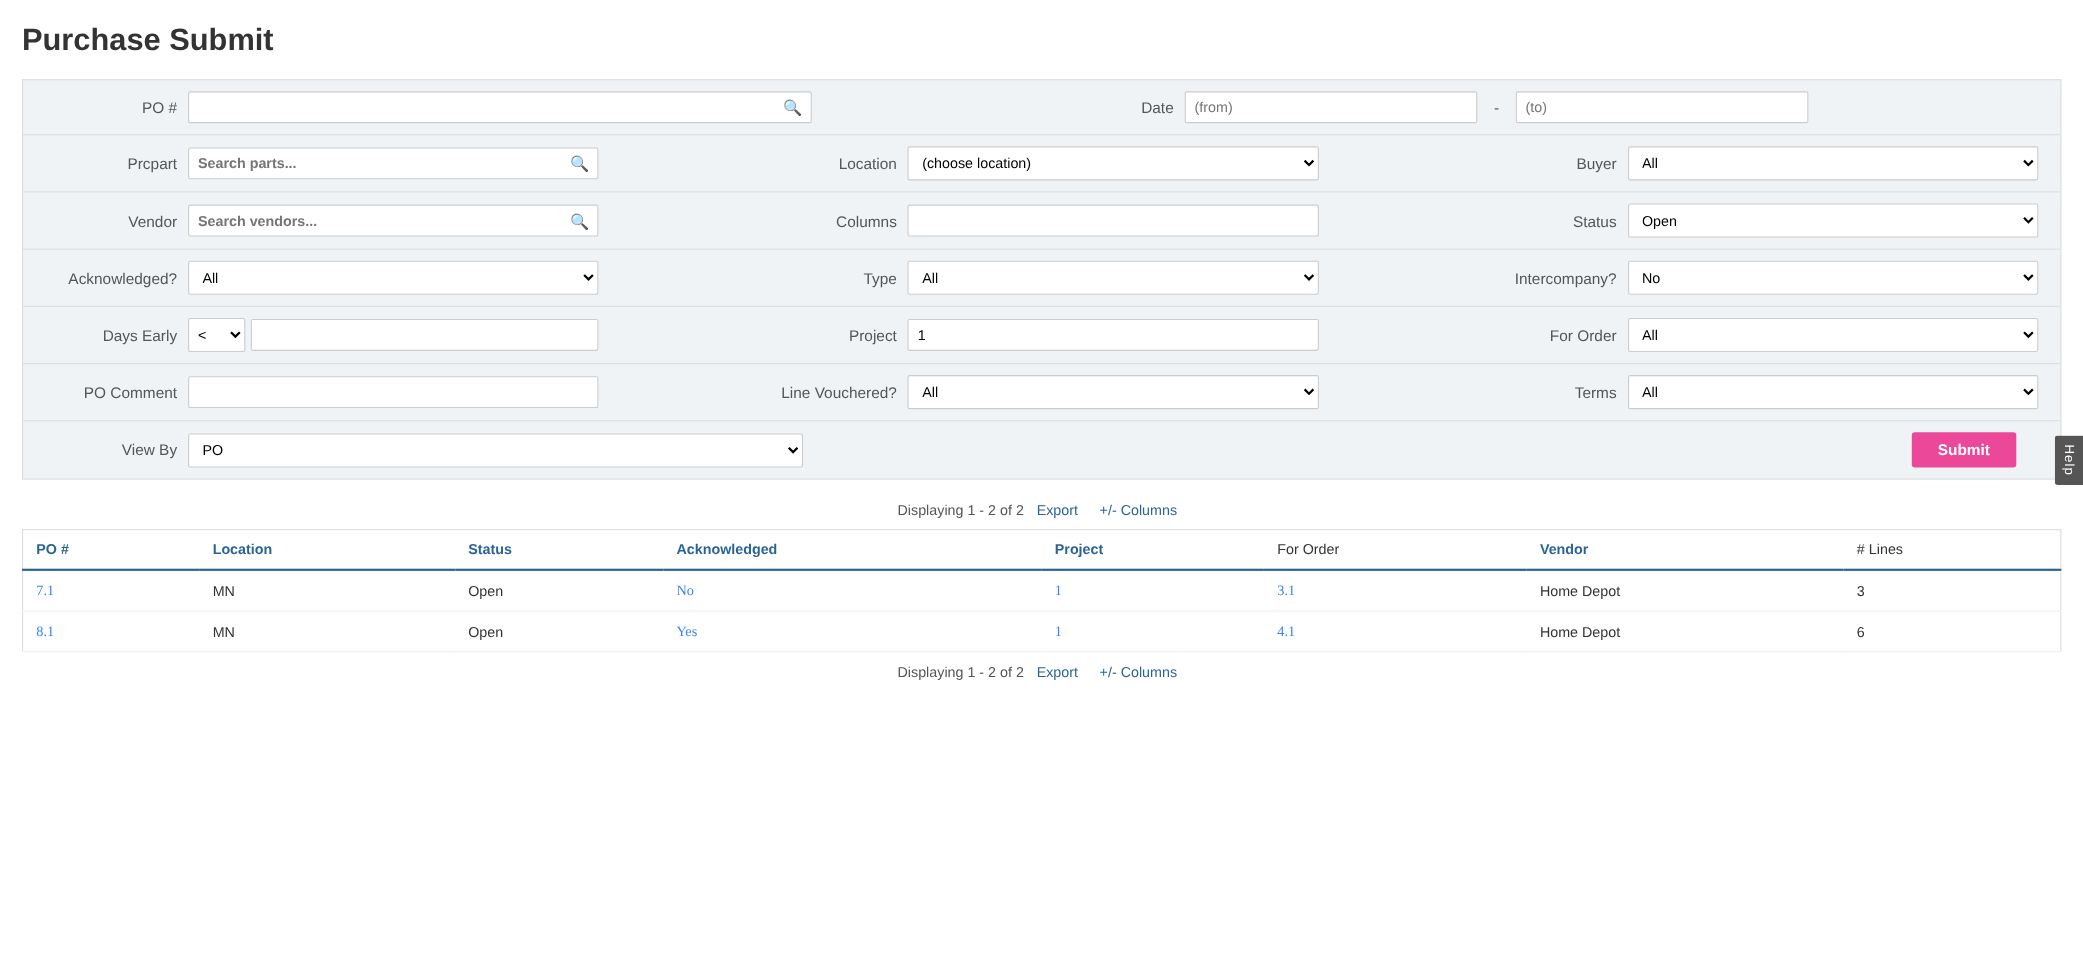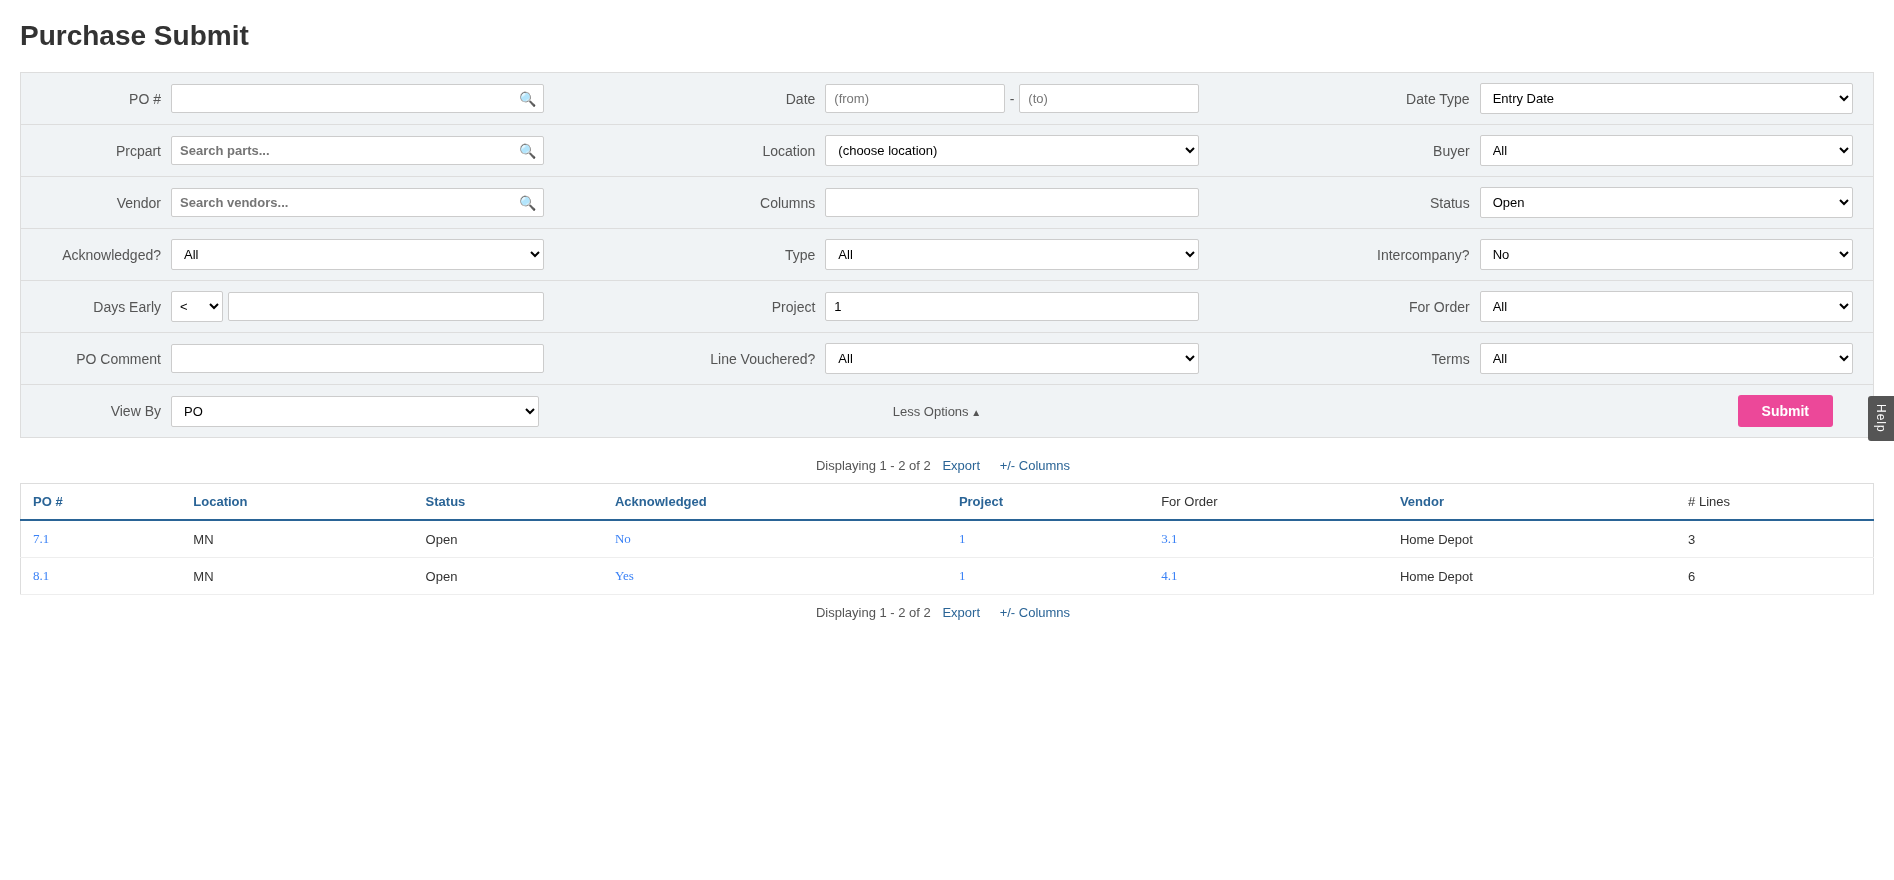--- a/index.html
+++ b/index.html
@@ -82,21 +82,21 @@
       position: absolute;
       right: 8px;
       color: #777;
       font-size: 14px;
       cursor: pointer;
     }
 
     .date-range {
       display: flex;
       align-items: center;
-      gap: 5px;
+      gap: 15px;
       justify-content: flex-end;
     }
 
     .date-range input {
       flex: 1;
       padding: 6px 8px;
       border: 1px solid #ccc;
       border-radius: 2px;
       font-size: 13px;
       background: #fff;
@@ -242,30 +242,20 @@
       <label class="filter-label">Date</label>
       <div class="filter-control date-range">
         <input type="text" placeholder="(from)" style="">
         <span>-</span>
         <input type="text" placeholder="(to)" style="">
       </div>
     </div>
 
     <div style="flex:0.3"></div>
 
-    <div class="filter-group">
-      <label class="filter-label">Date Type</label>
-      <div class="filter-control">
-        <select>
-          <option>Entry Date</option>
-          <option>Need Date</option>
-          <option>Ship Date</option>
-        </select>
-      </div>
-    </div>
   </div>
 
   <div class="filter-row">
 
     <div class="filter-group">
       <label class="filter-label">Prcpart</label>
       <div class="filter-control search-input-wrap">
         <input type="text" placeholder="Search parts..." style="">
         <span class="search-icon">🔍</span>
       </div>
@@ -442,23 +432,20 @@
       <div class="filter-control">
         <select>
           <option>PO</option>
           <option>Line</option>
           <option>Receipt</option>
         </select>
       </div>
     </div>
     <div style="flex:0.3"></div>
 
-    <div class="filter-group" style="justify-content:center;">
-      <span class="less-options-link">Less Options</span>
-    </div>
     <div style="flex:0.3"></div>
 
     <div class="filter-group" style="justify-content:flex-end; padding-right: 20px;">
       <button class="submit-btn">Submit</button>
     </div>
   </div>
 
 </div>
 
 <div class="table-info">

